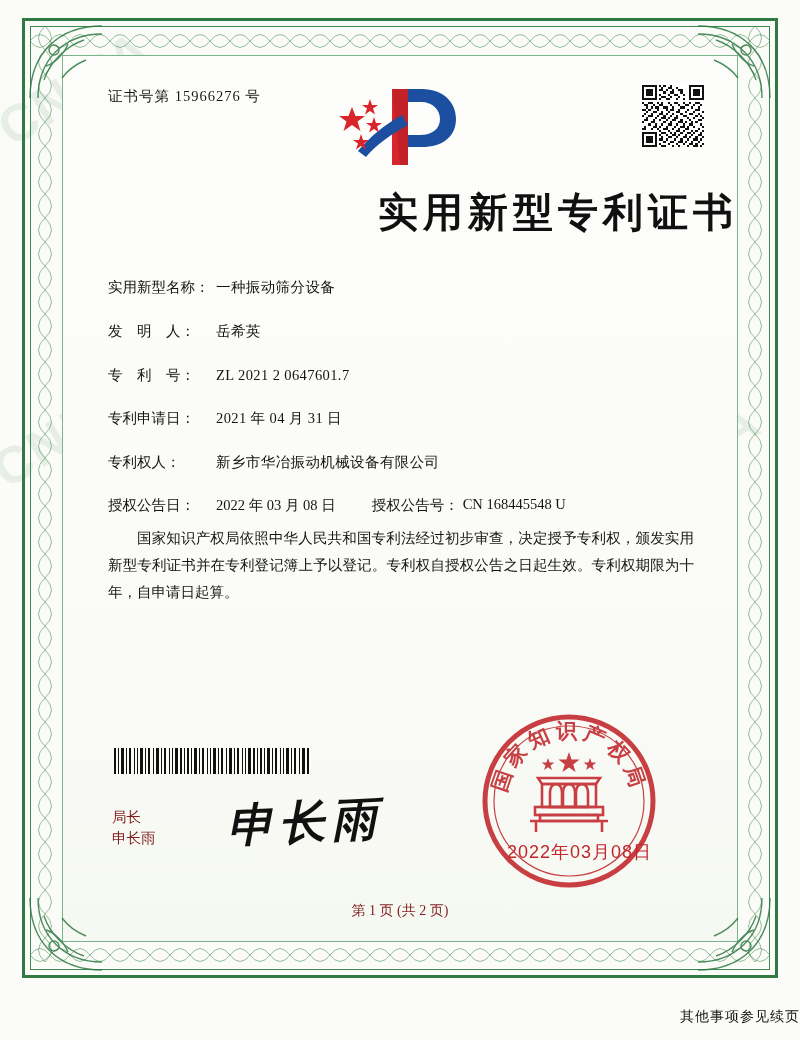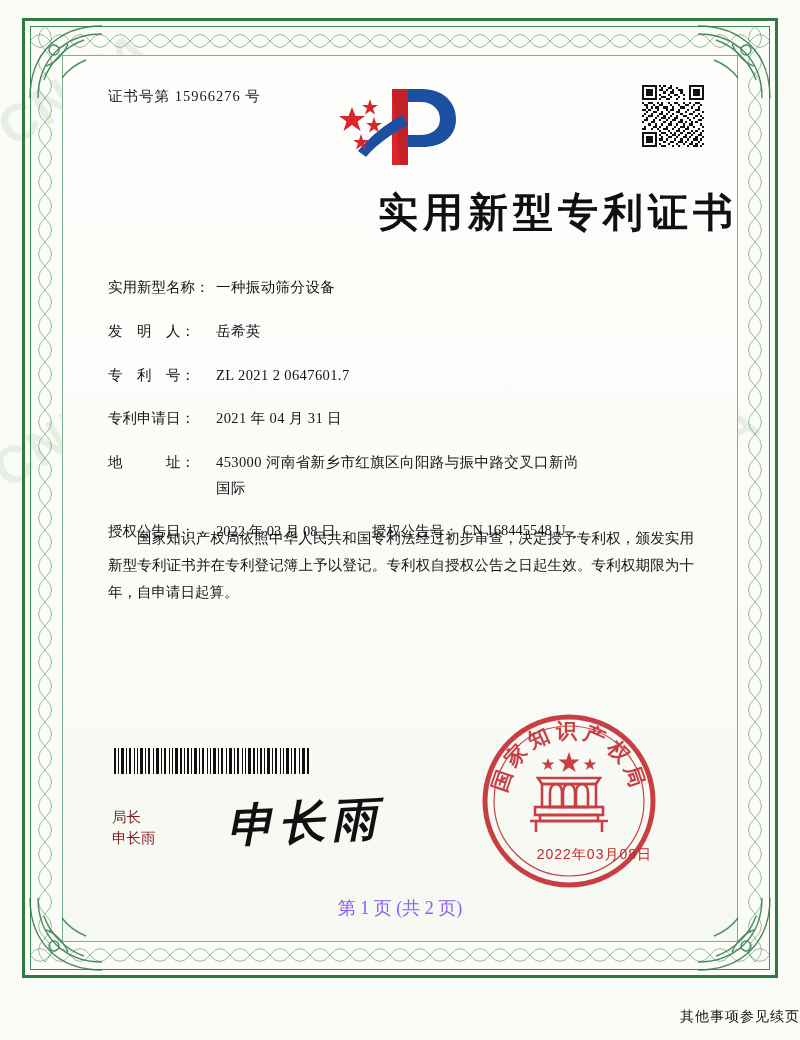--- a/index.html
+++ b/index.html
@@ -224,34 +224,34 @@
     position: absolute;
     right: 80px;
     bottom: 52px;
     width: 178px;
     height: 178px;
   }
   .seal-date {
     position: absolute;
     right: 86px;
     bottom: 78px;
-    font-size: 14px;
+    font-size: 18px;
     color: #c2262b;
     letter-spacing: 1px;
     font-family: "Liberation Sans", sans-serif;
   }
 
   .page-num {
     position: absolute;
     left: 0;
     right: 0;
     bottom: 22px;
     text-align: center;
-    font-size: 18px;
-    color: #8b5cf6;
+    font-size: 14px;
+    color: #7f1d1d;
   }
 
   .footer-note {
     position: absolute;
     left: 0;
     right: 0;
     bottom: 14px;
     text-align: right;
     font-size: 14px;
     color: #141414;
@@ -582,28 +582,25 @@
       <div class="field-row">
         <div class="field-label">专　利　号：</div>
         <div class="field-value">ZL 2021 2 0647601.7</div>
       </div>
 
       <div class="field-row">
         <div class="field-label">专利申请日：</div>
         <div class="field-value">2021 年 04 月 31 日</div>
       </div>
 
-
       <div class="field-row">
-        <div class="field-label">地　　　址：</div>
-        <div class="field-value">
-          <span>453000 河南省新乡市红旗区向阳路与振中路交叉口新尚</span>
-          <span class="sub-line">国际</span>
-        </div>
+        <div class="field-label">专利权人：</div>
+        <div class="field-value">新乡市华冶振动机械设备有限公司</div>
       </div>
+
 
       <div class="row-inline">
         <div class="field-label">授权公告日：</div>
         <div>2022 年 03 月 08 日</div>
         <div class="grp2">
           <div class="field-label">授权公告号：</div>
           <div>CN 168445548 U</div>
         </div>
       </div>
     </div>

